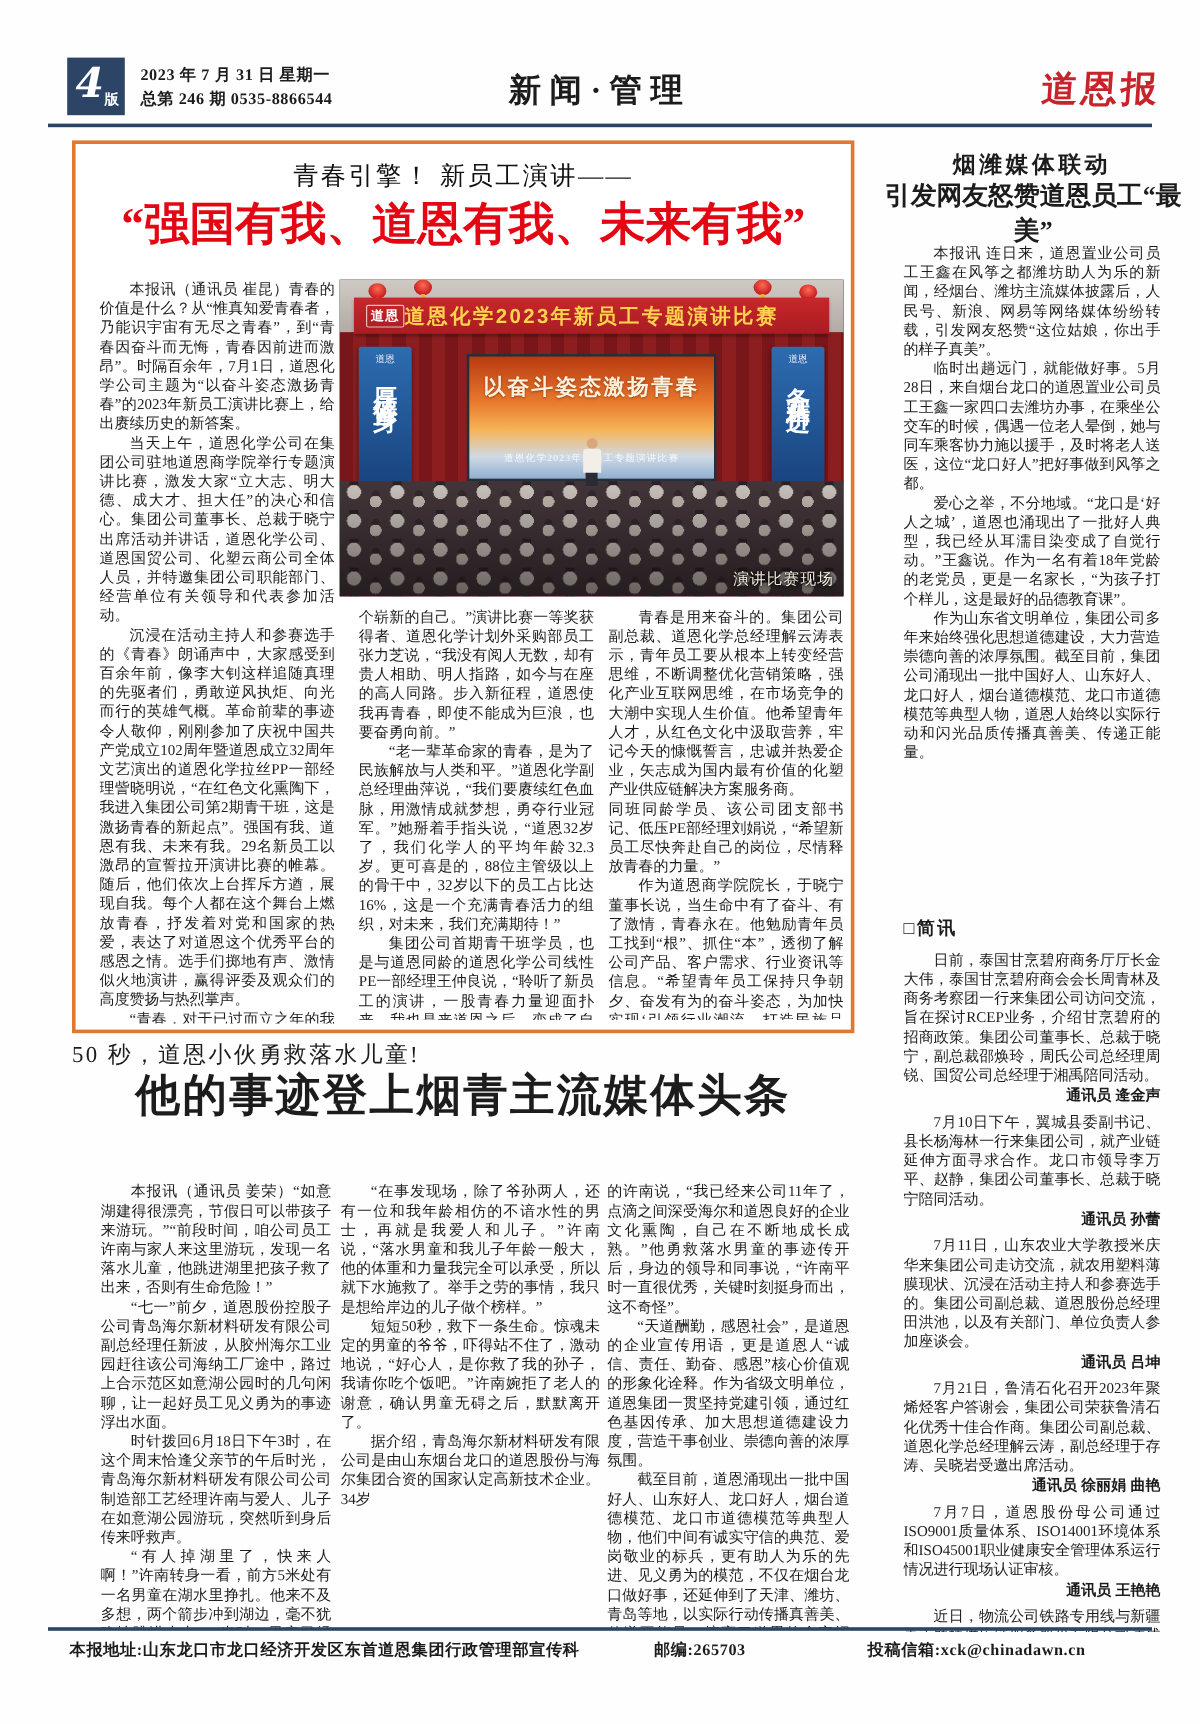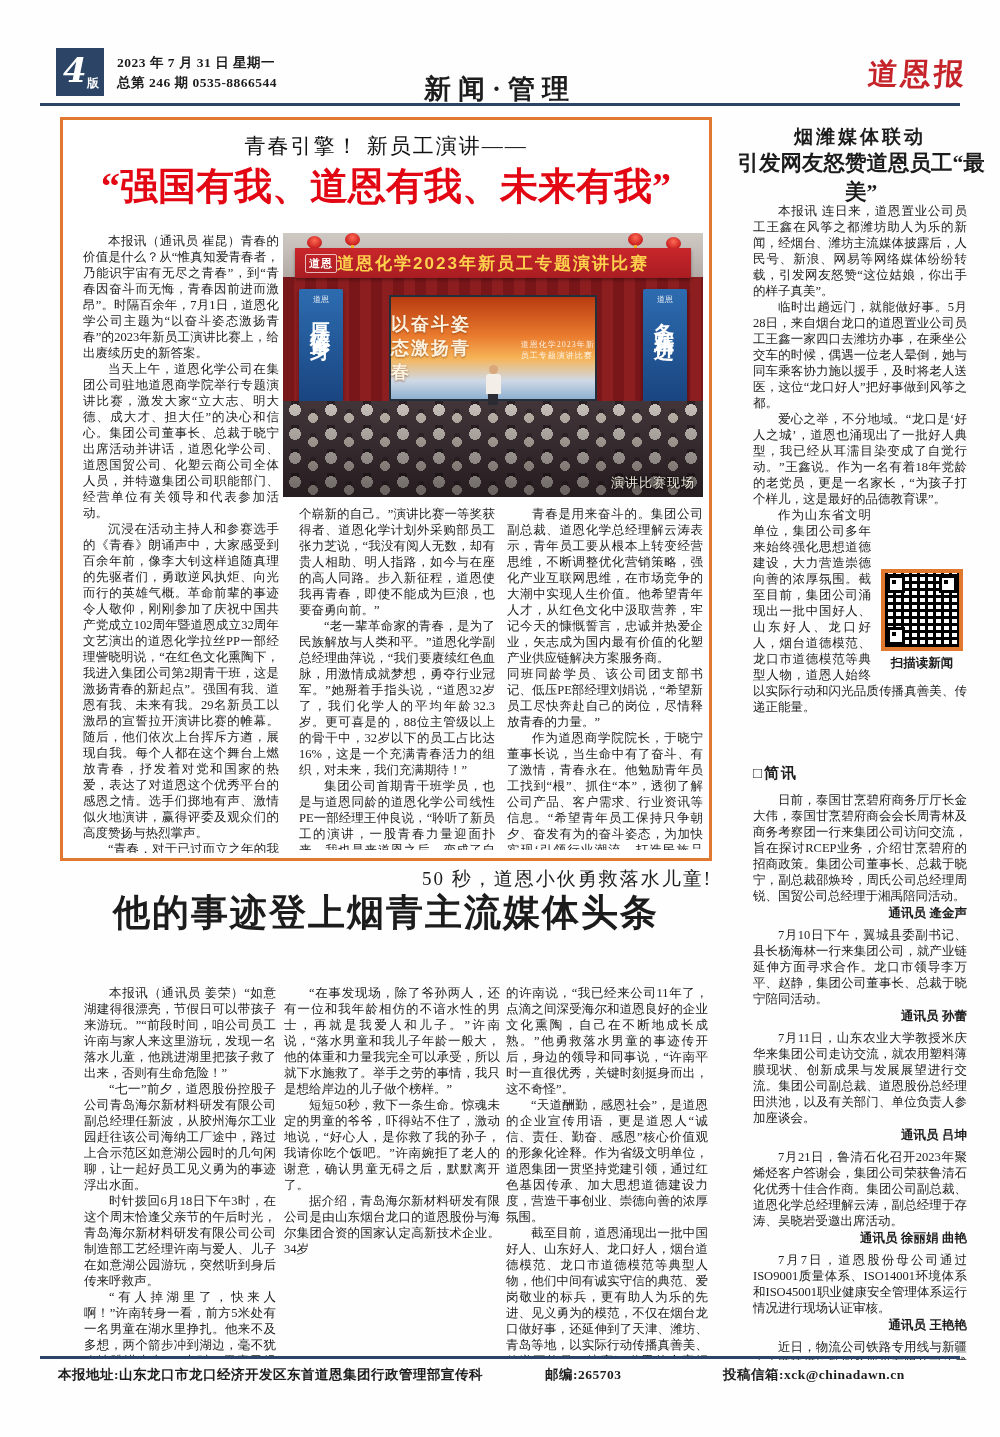--- a/index.html
+++ b/index.html
@@ -6,21 +6,21 @@
   .page{position:relative;width:1000px;height:1437px;margin:0 auto;background:#fefefe;
         font-family:"Liberation Serif","DejaVu Serif",serif;color:#1c1c1c;overflow:hidden;}
   .abs{position:absolute;}
   .sans{font-family:Liberation Serif, serif;}
 
   
   .badge{left:56px;top:48px;width:48px;height:48px;background:#2c4566;color:#fff;}
   .badge .num{position:absolute;left:7px;top:2px;font:italic 700 34px "DejaVu Serif",serif;}
   .badge .suf{position:absolute;right:5px;bottom:4px;font-size:12px;font-weight:700;}
   .dateblock{left:117px;top:53px;font-size:13.5px;font-weight:700;line-height:20px;letter-spacing:.5px;}
-  .section-title{left:0;top:71px;width:1000px;text-align:center;font-size:27px;font-weight:800;letter-spacing:7px;}
+  .section-title{left:0;top:57px;width:1000px;text-align:center;font-size:27px;font-weight:800;letter-spacing:7px;}
   .paper-name{left:868px;top:54px;font-size:30px;font-weight:800;color:#c6242b;letter-spacing:3px;
               font-family:"Liberation Serif","DejaVu Serif",serif;transform:skewX(-4deg);}
   .rule{background:#2c4566;height:3px;}
 
   
   .main-box{left:60px;top:117px;width:646px;height:738px;border:3px solid #e0792f;background:#fff;}
   .kicker1{left:0;top:12px;width:100%;text-align:center;font-size:21px;letter-spacing:2px;color:#111;}
   .headline1{left:0;top:41px;width:100%;text-align:center;font-size:38px;font-weight:800;color:#e30613;letter-spacing:0px;}
   .col{position:absolute;overflow:hidden;}
   .para{margin:0;text-indent:2em;text-align:justify;font-size:12.5px;line-height:16px;}
@@ -33,21 +33,21 @@
   .ceiling{position:absolute;left:0;right:0;top:0;height:44px;background:linear-gradient(180deg,#cfc9c4,#b3aaa6);}
   .stage{position:absolute;left:0;right:0;top:44px;height:126px;
          background:repeating-linear-gradient(90deg,#79161a 0 11px,#8d1e20 11px 22px);}
   .banner{position:absolute;left:12px;right:12px;top:15px;height:30px;display:flex;align-items:center;justify-content:center;
           background:linear-gradient(180deg,#c9262b,#a81d22);color:#ffd24d;font-weight:800;font-size:17px;letter-spacing:2px;
           font-family:"Liberation Sans","DejaVu Sans",sans-serif;box-shadow:0 2px 3px rgba(0,0,0,.35);}
   .banner .logo{position:absolute;left:10px;top:6px;color:#fff;font-size:11px;font-weight:700;letter-spacing:1px;
                 border:1px solid rgba(255,255,255,.7);padding:1px 3px;border-radius:2px;}
   .screen{position:absolute;left:106px;right:106px;top:62px;height:102px;border:2px solid #23303c;
           background:linear-gradient(180deg,#b93a10 0%,#e97a2e 38%,#f6b457 60%,#cfd9e6 82%,#8fb0d1 100%);
-          display:flex;flex-direction:row;align-items:center;justify-content:center;gap:38px;}
+          display:flex;flex-direction:column;align-items:center;justify-content:center;gap:38px;}
   .screen-title{color:rgba(255,248,230,.96);font-size:18px;font-weight:800;letter-spacing:2px;
                 font-family:"Liberation Sans","DejaVu Sans",sans-serif;text-shadow:0 1px 2px rgba(110,40,0,.6);}
   .screen-sub{color:rgba(255,255,255,.85);font-size:8px;margin-top:4px;letter-spacing:1px;}
   .vbanner{position:absolute;top:56px;width:44px;height:132px;border-radius:2px;
            background:linear-gradient(180deg,#2d6cb0,#163e78);display:flex;flex-direction:column;align-items:center;
            color:#fff;box-shadow:0 2px 4px rgba(0,0,0,.4);}
   .vbanner .vlogo{font-size:8px;margin:5px 0 2px;opacity:.9;}
   .vbanner .vtext{writing-mode:vertical-rl;font-size:20px;font-weight:700;letter-spacing:6px;
                   font-family:"Liberation Sans","DejaVu Sans",sans-serif;}
   .vbanner.left{left:16px;} .vbanner.right{right:16px;}
@@ -82,21 +82,21 @@
   .qr .eye{position:absolute;width:12px;height:12px;border:3px solid #000;background:#fff;}
   .qr .eye i{position:absolute;left:2px;top:2px;width:4px;height:4px;background:#000;display:block;}
   .qr .tl{left:2px;top:2px;} .qr .tr{right:2px;top:2px;} .qr .bl{left:2px;bottom:2px;}
   .qr-cap{margin-top:4px;text-align:center;font-size:12.5px;font-weight:700;
           font-family:"Liberation Sans","DejaVu Sans",sans-serif;}
 
   .briefs-head{left:753px;top:764px;font-size:15px;font-weight:800;letter-spacing:2px;}
   .briefs{left:753px;top:792px;width:214px;height:568px;overflow:hidden;}
 
   
-  .kicker3{left:60px;top:866px;width:652px;text-align:right;font-size:19px;letter-spacing:2px;}
+  .kicker3{left:60px;top:866px;width:652px;text-align:left;font-size:19px;letter-spacing:2px;}
   .headline3{left:40px;top:888px;width:692px;text-align:center;font-size:37px;font-weight:800;letter-spacing:2px;}
 
   
   .footer-text{top:1366px;font-size:13.5px;font-weight:700;letter-spacing:.5px;}
 </style>
 </head>
 <body>
 
 <div class="page">
 
@@ -168,52 +168,38 @@
   </div>
 
   <div class="abs kicker2 sans">烟潍媒体联动</div>
   <div class="abs headline2 sans">引发网友怒赞道恩员工“最美”</div>
   <div class="abs sb-body">
     <div>
         <p class="para">本报讯 连日来，道恩置业公司员工王鑫在风筝之都潍坊助人为乐的新闻，经烟台、潍坊主流媒体披露后，人民号、新浪、网易等网络媒体纷纷转载，引发网友怒赞“这位姑娘，你出手的样子真美”。</p>
         <p class="para">临时出趟远门，就能做好事。5月28日，来自烟台龙口的道恩置业公司员工王鑫一家四口去潍坊办事，在乘坐公交车的时候，偶遇一位老人晕倒，她与同车乘客协力施以援手，及时将老人送医，这位“龙口好人”把好事做到风筝之都。</p>
         <p class="para">爱心之举，不分地域。“龙口是‘好人之城’，道恩也涌现出了一批好人典型，我已经从耳濡目染变成了自觉行动。”王鑫说。作为一名有着18年党龄的老党员，更是一名家长，“为孩子打个样儿，这是最好的品德教育课”。</p>
       </div>
-    <div class="qr-float">
-      <div class="qr">
-        <span class="eye tl">
-            <i></i>
-          </span>
-        <span class="eye tr">
-            <i></i>
-          </span>
-        <span class="eye bl">
-            <i></i>
-          </span>
-      </div>
-      <div class="qr-cap">扫描读新闻</div>
-    </div>
     <div>
         <p class="para">作为山东省文明单位，集团公司多年来始终强化思想道德建设，大力营造崇德向善的浓厚氛围。截至目前，集团公司涌现出一批中国好人、山东好人、龙口好人，烟台道德模范、龙口市道德模范等典型人物，道恩人始终以实际行动和闪光品质传播真善美、传递正能量。</p>
       </div>
 
   </div>
 
   <div class="abs briefs-head sans">□简讯</div>
   <div class="abs briefs">
     <div>
       <p class="para">日前，泰国甘烹碧府商务厅厅长金大伟，泰国甘烹碧府商会会长周青林及商务考察团一行来集团公司访问交流，旨在探讨RCEP业务，介绍甘烹碧府的招商政策。集团公司董事长、总裁于晓宁，副总裁邵焕玲，周氏公司总经理周锐、国贸公司总经理于湘禹陪同活动。</p>
       <p class="byline">通讯员 逄金声</p>
     </div>
     <div>
       <p class="para">7月10日下午，翼城县委副书记、县长杨海林一行来集团公司，就产业链延伸方面寻求合作。龙口市领导李万平、赵静，集团公司董事长、总裁于晓宁陪同活动。</p>
       <p class="byline">通讯员 孙蕾</p>
     </div>
     <div>
-      <p class="para">7月11日，山东农业大学教授米庆华来集团公司走访交流，就农用塑料薄膜现状、创新成果与发展展望进行交流。集团公司副总裁、道恩股份总经理田洪池，以及有关部门、单位负责人参加座谈会。</p>
+      <p class="para">7月11日，山东农业大学教授米庆华来集团公司走访交流，就农用塑料薄膜现状、沉浸在活动主持人和参赛选手的。集团公司副总裁、道恩股份总经理田洪池，以及有关部门、单位负责人参加座谈会。</p>
       <p class="byline">通讯员 吕坤</p>
     </div>
     <div>
       <p class="para">7月21日，鲁清石化召开2023年聚烯烃客户答谢会，集团公司荣获鲁清石化优秀十佳合作商。集团公司副总裁、道恩化学总经理解云涛，副总经理于存涛、吴晓岩受邀出席活动。</p>
       <p class="byline">通讯员 徐丽娟 曲艳</p>
     </div>
     <div>
       <p class="para">7月7日，道恩股份母公司通过ISO9001质量体系、ISO14001环境体系和ISO45001职业健康安全管理体系运行情况进行现场认证审核。</p>
       <p class="byline">通讯员 王艳艳</p>
     </div>

